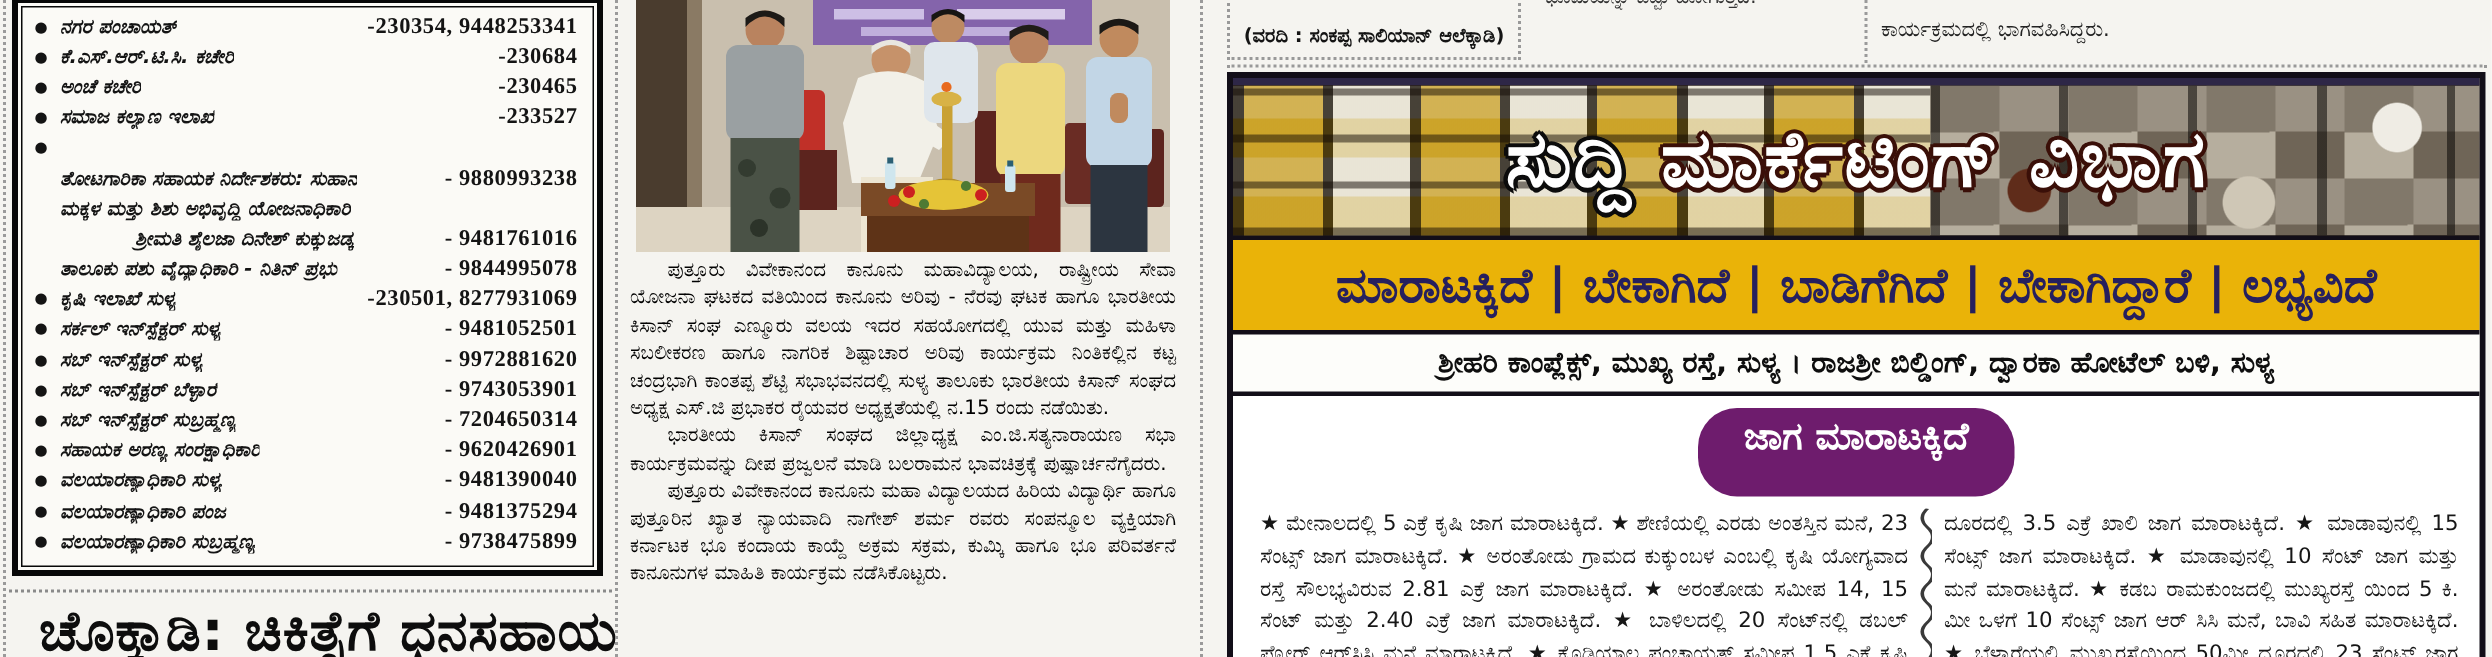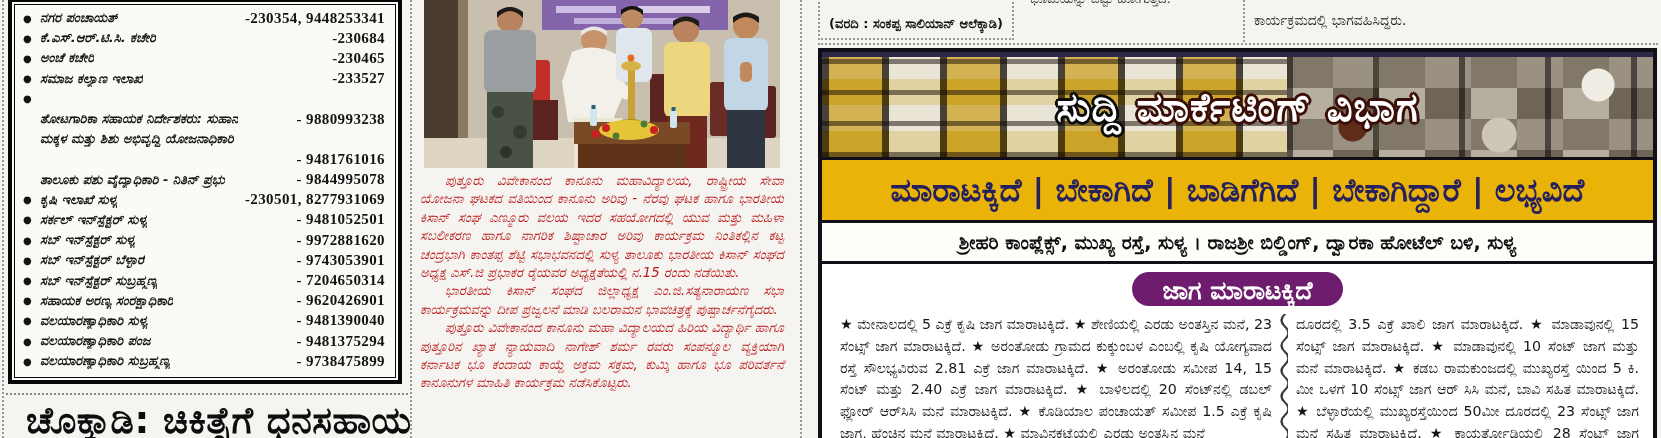--- a/index.html
+++ b/index.html
@@ -16,21 +16,21 @@
   .dir-row .num{margin-left:auto;font-family:"Liberation Serif",serif;font-size:15px;font-weight:700;
                 letter-spacing:.4px;white-space:nowrap;text-align:right;}
   .h-dotted{position:absolute;left:6px;top:393px;width:402px;border-top:2px dotted #8a8a8a;}
   .bottom-headline{position:absolute;left:26px;top:399px;font-size:37px;font-weight:800;
                    letter-spacing:.5px;white-space:nowrap;color:#0d0d0d;}
   
   .vrule{position:absolute;top:0;height:438px;border-left:2px dotted #9a9a9a;}
   
   .photo{position:absolute;left:424px;top:0;width:356px;height:168px;background:#c9bfae;overflow:hidden;}
   .caption{position:absolute;left:420px;top:172px;width:364px;font-size:13.2px;line-height:18.4px;
-           text-align:justify;color:#b91c1c;font-style:italic;}
+           text-align:justify;color:#000000;}
   .caption p{margin:0;text-indent:1.9em;}
   
   .byline-box{position:absolute;left:818px;top:-10px;width:196px;height:50px;border:2px dotted #999;
               display:flex;align-items:flex-end;justify-content:center;padding-bottom:6px;box-sizing:border-box;
               font-weight:700;font-size:13px;white-space:nowrap;overflow:hidden;background:#f5f4f0;}
   .clip-frag{position:absolute;left:1030px;top:-9px;width:205px;height:24px;overflow:hidden;
              font-size:13px;color:#333;white-space:nowrap;}
   .vrule-short{position:absolute;left:1243px;top:0;height:42px;border-left:2px dotted #9a9a9a;}
   .closing-line{position:absolute;left:1254px;top:12px;width:400px;font-size:14px;color:#222;}
   .strip-hline{position:absolute;left:818px;top:43px;width:840px;border-top:2px dotted #999;}
@@ -46,32 +46,32 @@
       repeating-linear-gradient(90deg, #171006 0 7px, #caa12a 7px 60px, #171006 60px 67px, #e7e2d2 67px 118px);}
   .cars{position:absolute;right:0;top:0;bottom:0;width:44%;
     background:
       repeating-linear-gradient(90deg, rgba(8,6,4,.55) 0 6px, rgba(0,0,0,0) 6px 86px),
       radial-gradient(circle at 85% 28%, #efece4 0 16px, rgba(0,0,0,0) 17px),
       radial-gradient(circle at 18% 70%, #5f2c1a 0 14px, rgba(0,0,0,0) 15px),
       radial-gradient(circle at 58% 78%, #cfc7b6 0 17px, rgba(0,0,0,0) 18px),
       repeating-conic-gradient(from 0deg, #9a9183 0% 25%, #6f6557 25% 50%, #b6ae9e 50% 75%, #81786a 75% 100%);
     background-size:auto,auto,auto,auto,92px 62px;}
   .ad-title{position:absolute;left:0;right:0;top:50%;transform:translateY(-50%);text-align:center;
-            white-space:nowrap;font-weight:800;font-size:40px;letter-spacing:1px;}
+            white-space:nowrap;font-weight:800;font-size:52px;letter-spacing:1px;}
   .ot-black{color:#fff;text-shadow:-3px 0 0 #0c0c0c,3px 0 0 #0c0c0c,0 -3px 0 #0c0c0c,0 3px 0 #0c0c0c,
             -2px -2px 0 #0c0c0c,2px -2px 0 #0c0c0c,-2px 2px 0 #0c0c0c,2px 2px 0 #0c0c0c;}
   .ot-maroon{color:#fff;text-shadow:-3px 0 0 #3a0f08,3px 0 0 #3a0f08,0 -3px 0 #3a0f08,0 3px 0 #3a0f08,
             -2px -2px 0 #3a0f08,2px -2px 0 #3a0f08,-2px 2px 0 #3a0f08,2px 2px 0 #3a0f08;}
   .ad-cats{height:60px;background:#eab308;display:flex;align-items:center;justify-content:center;
            font-size:32px;font-weight:800;color:#26205e;white-space:nowrap;overflow:hidden;}
   .ad-address{height:38px;background:#fdfdfa;border-top:3px solid #120e18;border-bottom:3px solid #120e18;
               display:flex;align-items:center;justify-content:center;font-size:19px;font-weight:700;
               color:#0e0e0e;white-space:nowrap;overflow:hidden;}
   .ad-badge{width:fit-content;margin:8px auto 6px;background:#6e1c6d;color:#fff;font-size:25px;
-            font-weight:800;padding:4px 30px 0;border-radius:26px;white-space:nowrap;}
+            font-weight:800;padding:4px 30px 25px;border-radius:26px;white-space:nowrap;}
   .ad-listings{display:flex;padding:2px 14px 0 18px;}
   .list-col{font-size:14.2px;line-height:21.8px;text-align:justify;color:#161616;}
   .list-left{width:432px;}
   .list-right{flex:1;padding-left:4px;}
   .squiggle{width:20px;flex:0 0 auto;display:flex;justify-content:center;}
   .squiggle svg{height:158px;width:12px;}
 </style>
 </head>
 <body>
 
@@ -118,20 +118,21 @@
         </div>
 
         <div class="dir-row">
           <span class="dot"></span>
           <span class="lbl">ಮಕ್ಕಳ ಮತ್ತು ಶಿಶು ಅಭಿವೃದ್ಧಿ ಯೋಜನಾಧಿಕಾರಿ</span>
           <span class="num"></span>
         </div>
 
         <div class="dir-row indent">
           <span class="dot"></span>
+          <span class="lbl">ಶ್ರೀಮತಿ ಶೈಲಜಾ ದಿನೇಶ್ ಕುಕ್ಕುಜಡ್ಕ</span>
           <span class="num">- 9481761016</span>
         </div>
 
         <div class="dir-row">
           <span class="dot"></span>
           <span class="lbl">ತಾಲೂಕು ಪಶು ವೈದ್ಯಾಧಿಕಾರಿ - ನಿತಿನ್ ಪ್ರಭು</span>
           <span class="num">- 9844995078</span>
         </div>
 
         <div class="dir-row">

